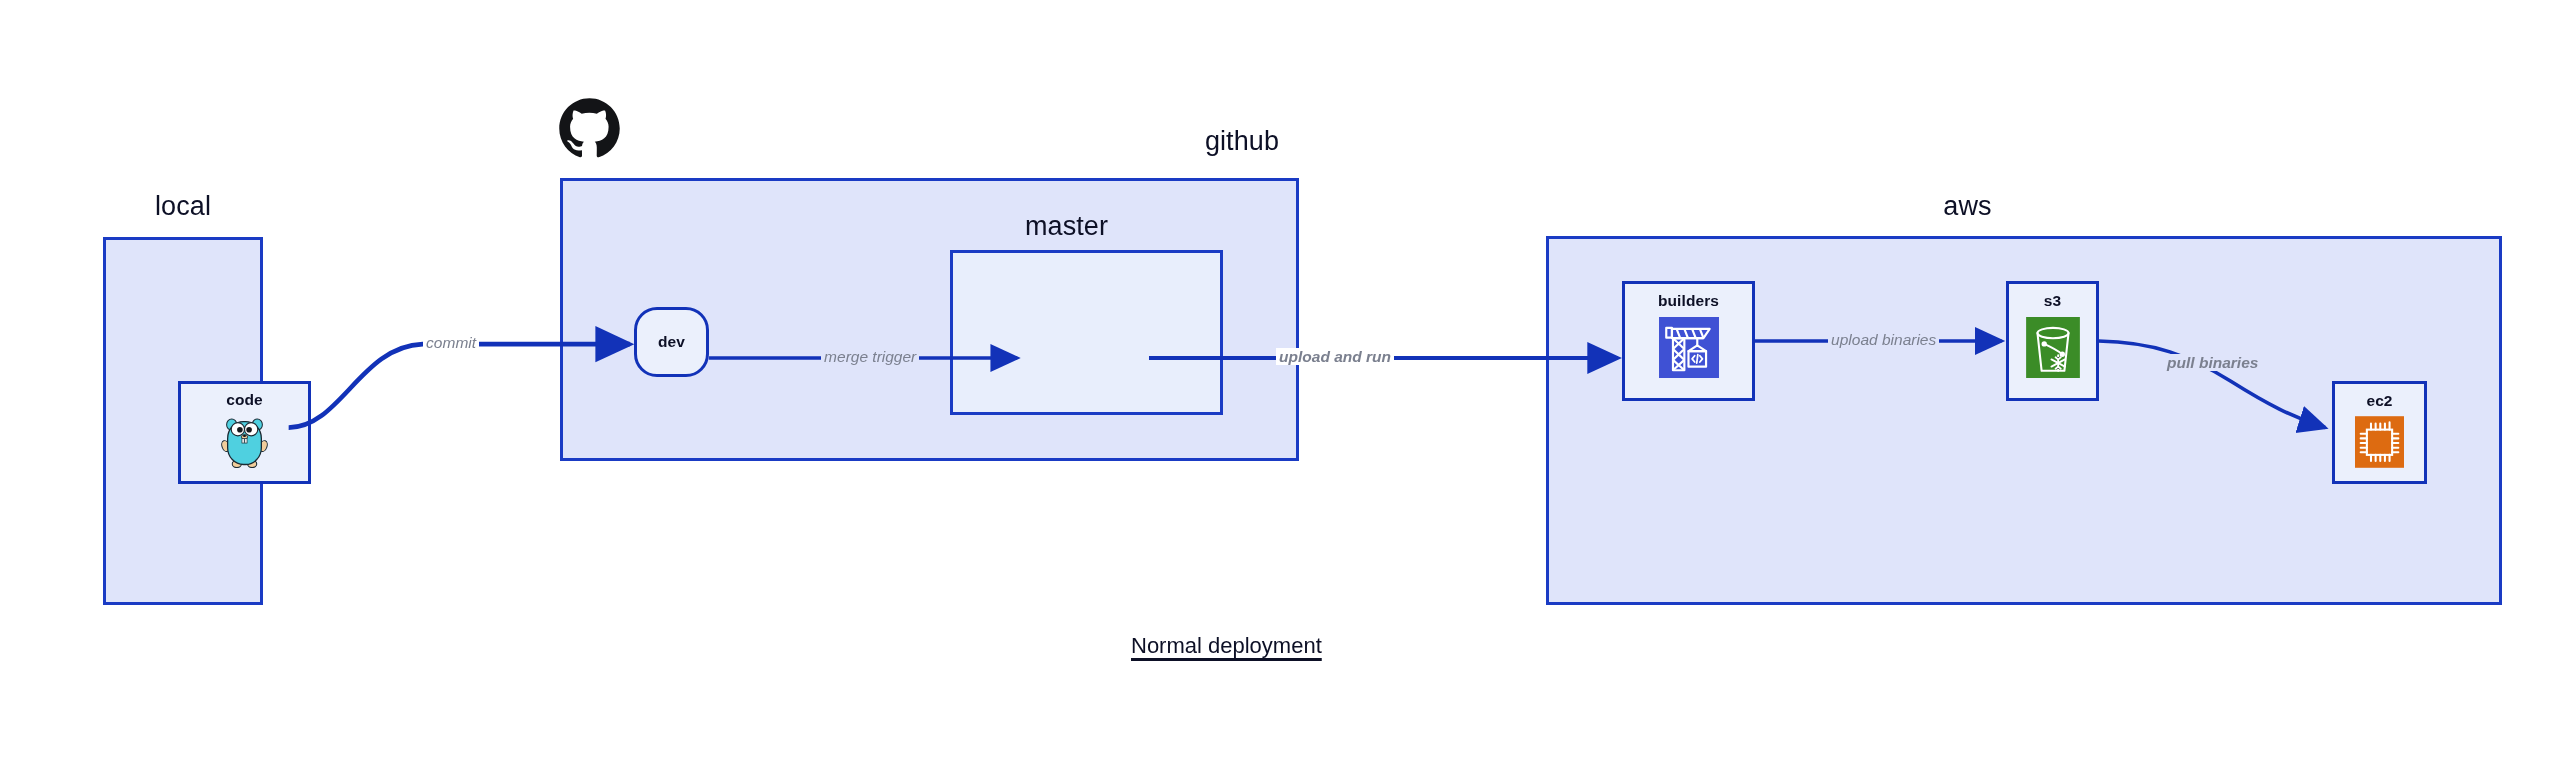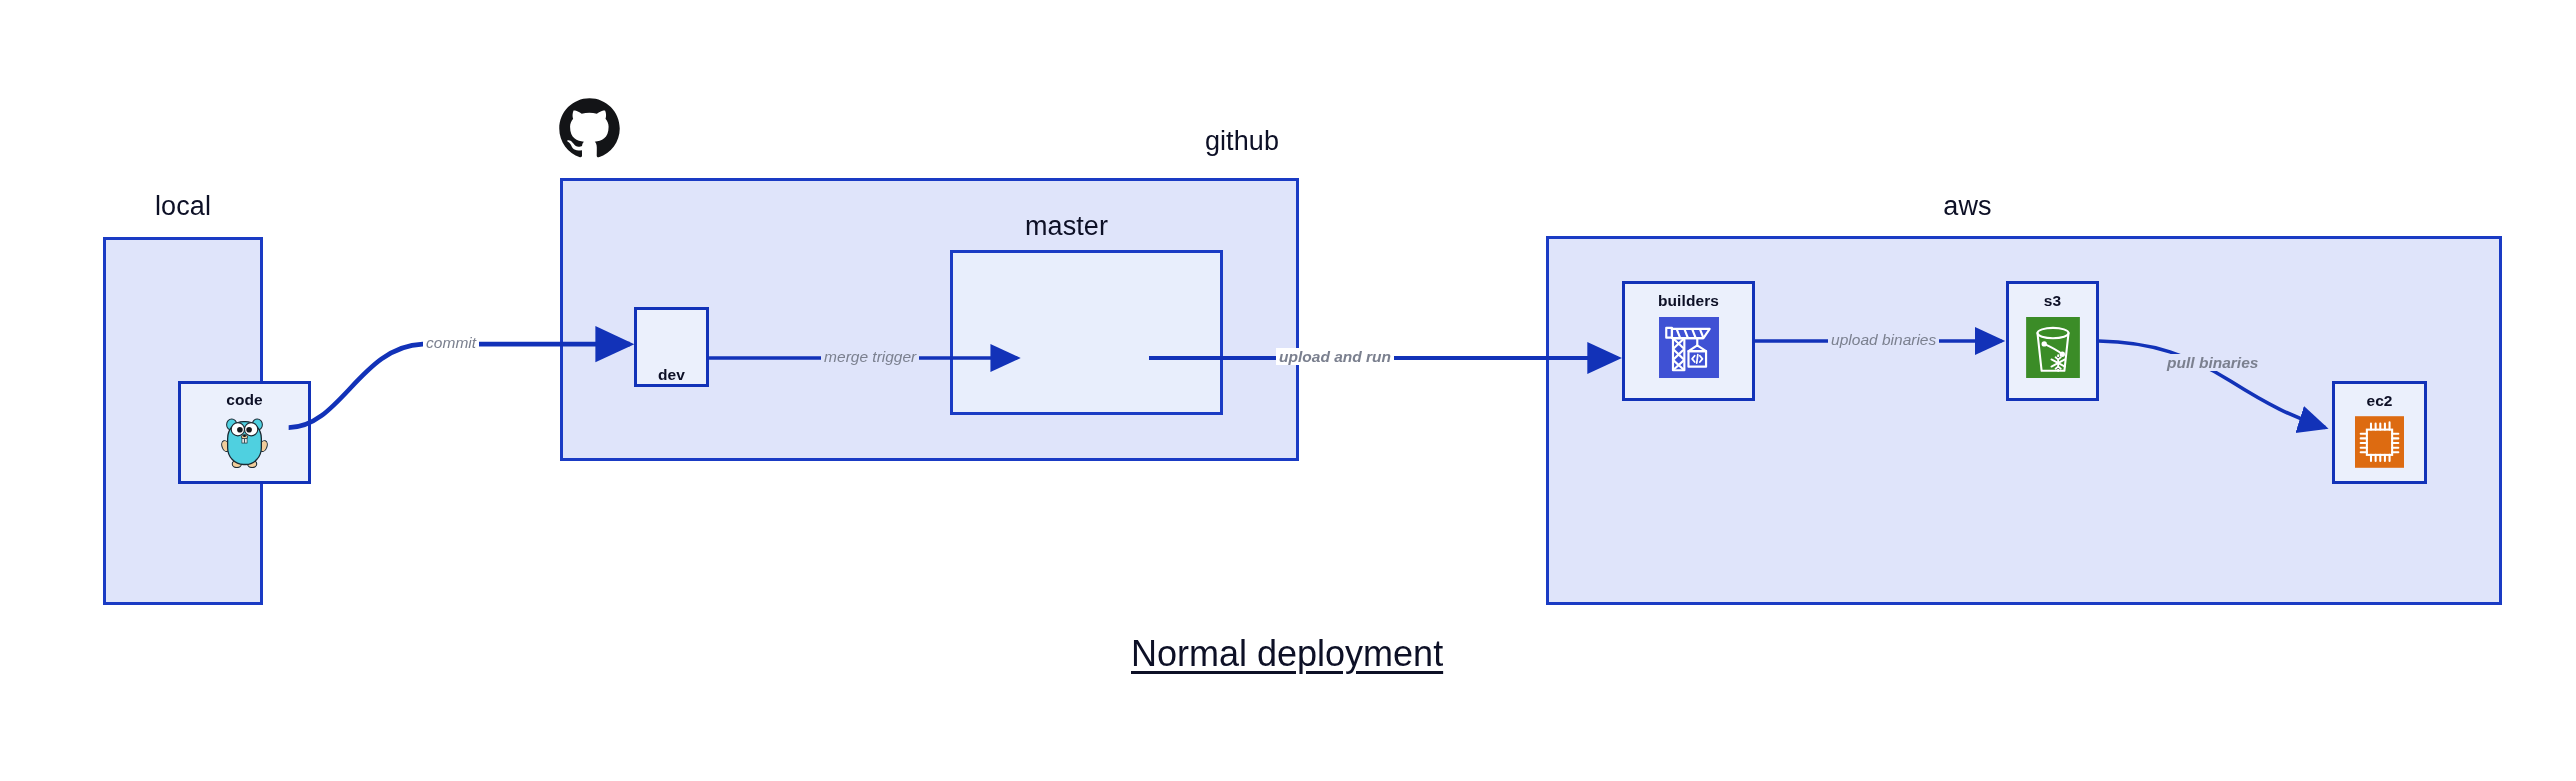--- a/index.html
+++ b/index.html
@@ -87,21 +87,21 @@
     background: #dfe4fa;
   }
   .edge-label.on-github {
     background: #dfe4fa;
   }
 
   
   #diagram-title {
     position: absolute;
     color: #0d1026;
-    font-size: 36px;
+    font-size: 22px;
     font-weight: 400;
     text-decoration: underline;
     text-underline-offset: 5.2px;
     text-decoration-thickness: 2.6px;
     white-space: nowrap;
   }
 
   
   #github-logo {
     position: absolute;
@@ -147,21 +147,21 @@
 
   <div id="github-logo" style="left:557px; top:97px;">
     <svg width="65" height="65" viewBox="0 0 98 98" xmlns="http://www.w3.org/2000/svg">
       <path fill="#131417" d="M49 2C23.8 2 3.4 22.4 3.4 47.6c0 20.2 13.1 37.3 31.2 43.3 2.3.4 3.1-1 3.1-2.2 0-1.1 0-4.7-.1-8.6-12.7 2.8-15.4-5.4-15.4-5.4-2.1-5.3-5.1-6.7-5.1-6.7-4.1-2.8.3-2.8.3-2.8 4.6.3 7 4.7 7 4.7 4.1 7 10.7 5 13.3 3.8.4-3 1.6-5 2.9-6.1-10.2-1.2-20.9-5.1-20.9-22.6 0-5 1.8-9.1 4.7-12.3-.5-1.2-2-5.8.4-12.1 0 0 3.8-1.2 12.5 4.7 3.6-1 7.5-1.5 11.4-1.5s7.8.5 11.4 1.5c8.7-5.9 12.5-4.7 12.5-4.7 2.5 6.3.9 10.9.5 12.1 2.9 3.2 4.7 7.3 4.7 12.3 0 17.6-10.7 21.4-20.9 22.6 1.6 1.4 3.1 4.2 3.1 8.5 0 6.2-.1 11.1-.1 12.6 0 1.2.8 2.7 3.1 2.2C81.5 84.9 94.6 67.8 94.6 47.6 94.6 22.4 74.2 2 49 2z"></path>
     </svg>
   </div>
 
   <div class="group-label" style="left:1170px; top:126px; width:144px;">github</div>
   <div class="group-box" style="left:560px; top:178px; width:739px; height:283px;"></div>
 
-  <div class="node" style="left:634px; top:307px; width:75px; height:80px; justify-content:flex-end;">
+  <div class="node" style="left:634px; top:307px; width:75px; height:70px; justify-content:center;border-radius:23px;">
     <span class="node-label">dev</span>
   </div>
 
   <div class="group-label" style="left:989px; top:211px; width:155px;">master</div>
   <div class="group-box master-box" style="left:950px; top:250px; width:273px; height:165px;"></div>
 
 
   <div class="group-label" style="left:1890px; top:191px; width:155px;">aws</div>
   <div class="group-box" style="left:1546px; top:236px; width:956px; height:369px;"></div>
 

